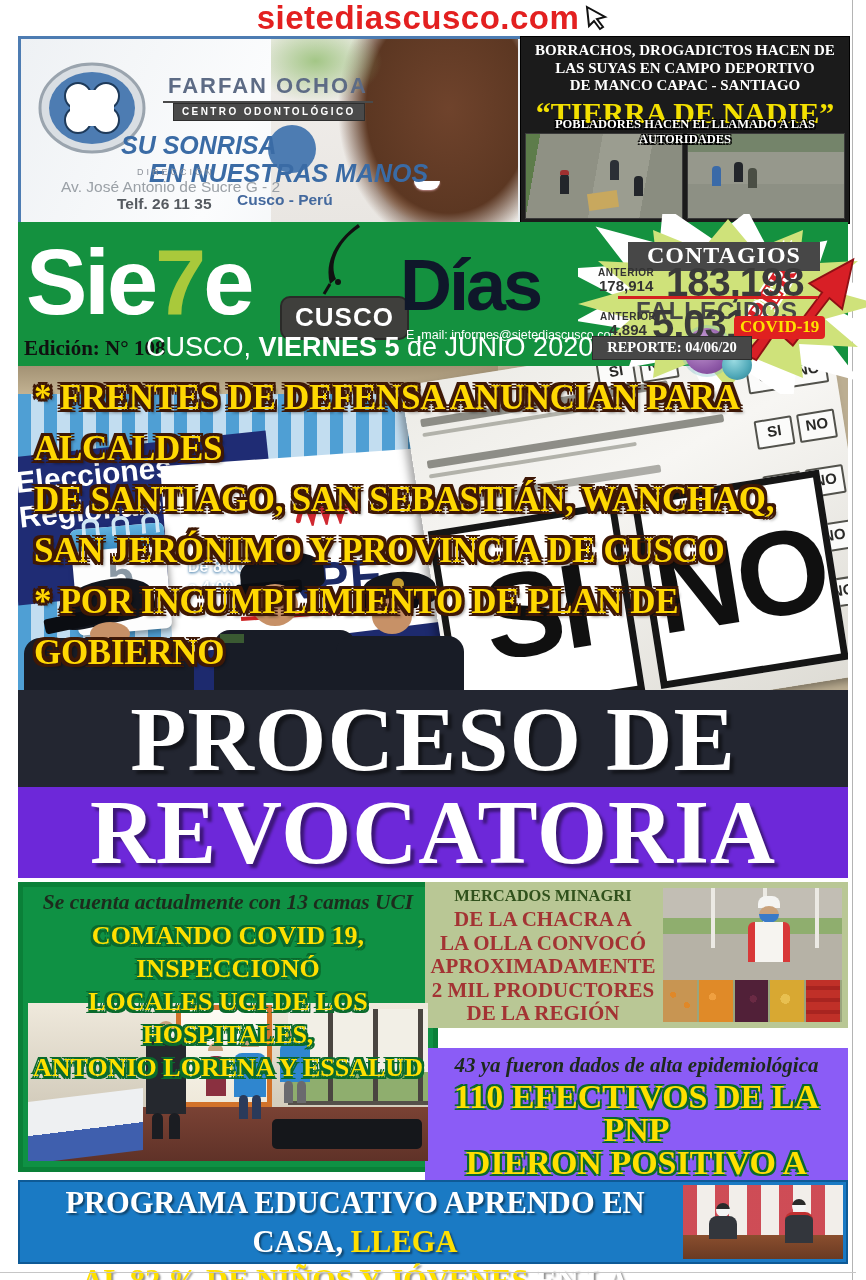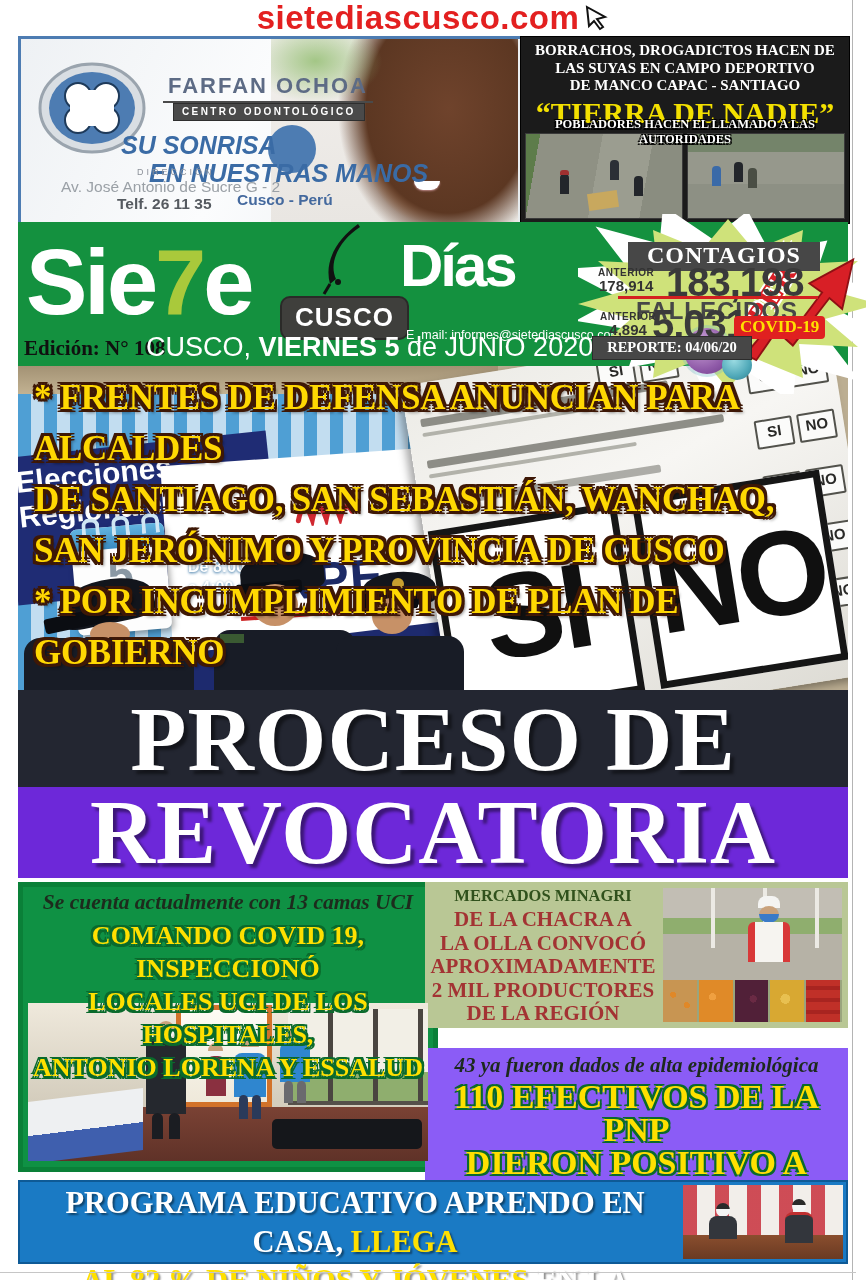--- a/index.html
+++ b/index.html
@@ -48,21 +48,21 @@
   .ph2{background:linear-gradient(#74846a 0 18px,#96988c 18px 60%,#8d9084 60%);}
   .pfig{position:absolute;width:9px;height:20px;background:#23262b;border-radius:4px 4px 0 0;}
   .pcap{position:absolute;width:9px;height:5px;background:#a03030;border-radius:3px 3px 0 0;}
   .pbox{position:absolute;width:30px;height:17px;background:#c8a85e;transform:rotate(-8deg);}
 
   
   .masthead{left:18px;top:222px;width:830px;height:144px;background:#14913f;}
   .tagline{left:6px;top:-2px;color:#121212;font-weight:bold;font-size:23px;font-family:"Liberation Serif",serif;}
   .logo{left:8px;top:14px;font-weight:bold;font-size:92px;line-height:1;color:#fff;letter-spacing:-3px;white-space:nowrap;}
   .logo .seven{color:#a9c93b;}
-  .logo2{left:382px;top:14px;font-weight:bold;font-size:60px;line-height:1;color:#ffffff;letter-spacing:-3px;}
+  .logo2{left:382px;top:27px;font-weight:bold;font-size:72px;line-height:1;color:#0f172a;letter-spacing:-3px;}
   .cusco-badge{left:262px;top:74px;background:#3f3f3c;border:2px solid #2a2a28;color:#fff;font-weight:bold;
       font-size:26px;letter-spacing:1px;padding:4px 13px 5px;border-radius:10px;}
   .quill{left:298px;top:0px;width:48px;height:74px;}
   .email{left:388px;top:106px;color:#fff;font-size:12.5px;}
   .edition{left:6px;bottom:5px;color:#101010;font-weight:bold;font-size:21px;font-family:"Liberation Serif",serif;}
   .mdate{left:128px;bottom:3px;color:#fff;font-size:27px;}
   .mdate b{font-weight:bold;}
 
   
   .covid{left:588px;top:224px;width:280px;height:160px;z-index:5;}

